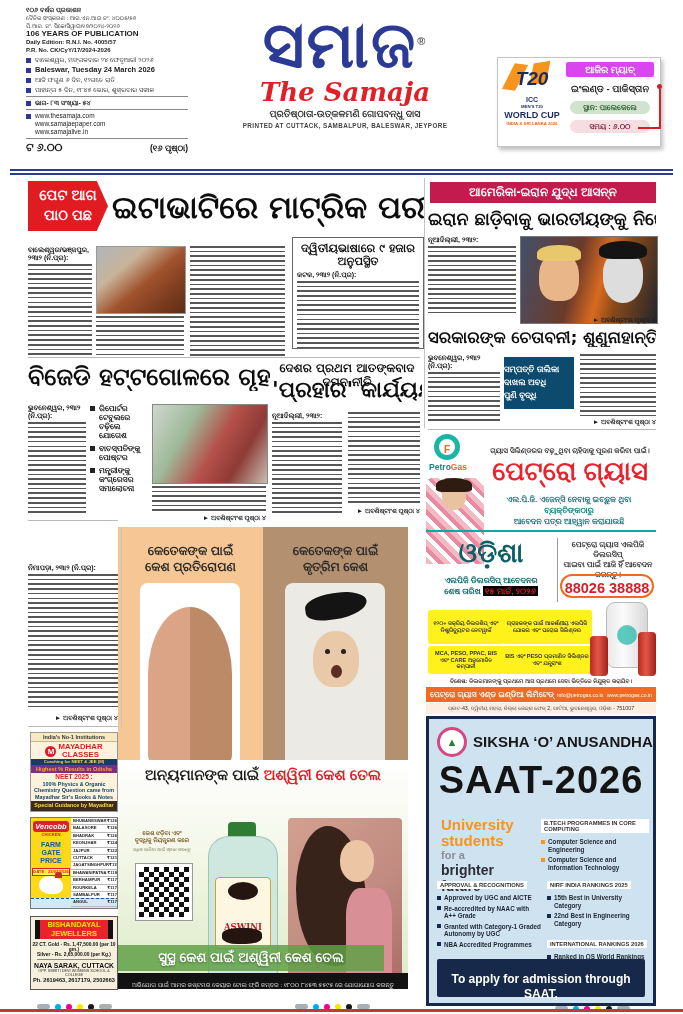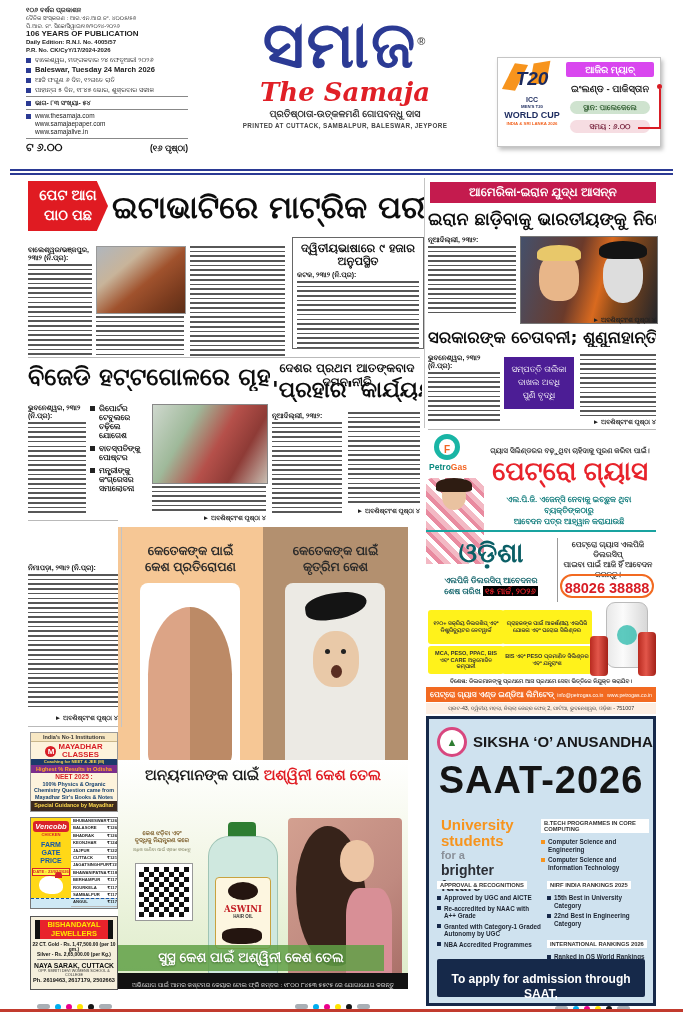--- a/index.html
+++ b/index.html
@@ -19,21 +19,21 @@
   
   .odia-title{font-size:64px;font-weight:bold;color:#2b3a94;line-height:66px;letter-spacing:2px;}
   .samaja-script{font-family:"DejaVu Serif",serif;font-style:italic;font-weight:bold;font-size:26px;color:#e01f26;line-height:28px;}
   .publine{font-size:6.5px;line-height:8px;color:#222;}
   .pubrow{display:flex;align-items:flex-start;margin-top:2px;}
   .bullet{width:5px;height:5px;background:#2b3a94;margin:2px 4px 0 0;flex:0 0 auto;}
   .rule2{border-top:1px solid #888;margin:2px 0;}
   
   .hl{font-weight:bold;color:#0d0d0d;font-family:"DejaVu Sans",sans-serif;}
   .strip{background:#c41b4e;color:#fff;font-weight:bold;text-align:center;}
-  .blackbox{background:#4c1d95;color:#fff;text-align:center;font-weight:normal;}
+  .blackbox{background:#0c4a6e;color:#fff;font-weight:bold;}
   
   .ph{overflow:hidden;}
   
   .dots span{display:inline-block;vertical-align:middle;margin:0 2.5px;}
   .d-bar{width:13px;height:5px;border-radius:3px;background:#a9afb5;}
   .d-c{width:6px;height:6px;border-radius:50%;}
   .d-cyan{background:#00aeef;}.d-mag{background:#ec008c;}.d-yel{background:#ffe400;}.d-blk{background:#161616;}
   .yellowchip{background:#000000;color:#d81d25;font-weight:bold;padding:0 2px;}
   .featbox{background:#fff21b;border-radius:3px;font-size:5.6px;font-weight:bold;color:#333;
            display:flex;align-items:center;justify-content:center;text-align:center;padding:1px 3px;line-height:6.6px;}
@@ -245,21 +245,21 @@
         <div class="b" style="font-size:6px;color:#7a5a26;">କେଶ ଝଡ଼ିବା ଏବଂ</div>
         <div class="b" style="font-size:6px;color:#7a5a26;">ବୃଦ୍ଧିକୁ ନିୟନ୍ତ୍ରଣ କରେ</div>
         <div style="font-size:4.5px;color:#6b6b46;margin-top:3px;">ଅଧିକ ଜାଣିବା ପାଇଁ ସ୍କାନ କରନ୍ତୁ</div>
       </div>
       <div class="abs" style="left:18px;top:104px;width:50px;height:50px;background:repeating-conic-gradient(#111 0 25%,#fff 0 50%) 0 0/10px 10px;border:3px solid #fff;outline:1px solid #999;"></div>
       <div class="abs" style="left:88px;top:62px;width:72px;height:158px;">
         <div class="abs" style="left:22px;top:0;width:28px;height:16px;background:#2e7d32;border-radius:4px 4px 0 0;"></div>
         <div class="abs" style="left:2px;top:14px;width:68px;height:142px;background:#cfe8df;border:1px solid #9fc4b5;border-radius:30% 30% 10% 10% / 14% 14% 6% 6%;">
           <div class="abs" style="left:6px;top:40px;width:54px;height:70px;background:#fdf6e0;border:1px solid #c8a23f;border-radius:4px;text-align:center;">
             <div class="abs" style="left:12px;top:4px;width:30px;height:18px;background:#241510;border-radius:50%;"></div>
-            <div class="b" style="font-size:8.5px;color:#c21d24;margin-top:26px;font-family:'DejaVu Serif',serif;">ASWINI</div>
+            <div class="b" style="font-size:8.5px;color:#c21d24;margin-top:44px;font-family:'DejaVu Serif',serif;">ASWINI</div>
             <div class="b" style="font-size:4.5px;color:#333;">HAIR OIL</div>
             <div class="abs" style="left:6px;bottom:4px;width:40px;height:16px;background:#241510;border-radius:40%;"></div>
           </div>
         </div>
       </div>
       <div class="abs ph" style="left:170px;top:58px;width:114px;height:162px;background:linear-gradient(135deg,#d3a090 0%,#c08a80 60%,#a96f68 100%);border-radius:4px;">
         <div class="abs" style="left:8px;top:8px;width:70px;height:140px;background:#37231a;border-radius:45% 55% 40% 55%;"></div>
         <div class="abs" style="left:52px;top:22px;width:34px;height:42px;background:#ecc5a4;border-radius:48%;"></div>
         <div class="abs" style="left:58px;top:70px;width:46px;height:90px;background:#d88f96;border-radius:30% 30% 0 0;"></div>
       </div>

